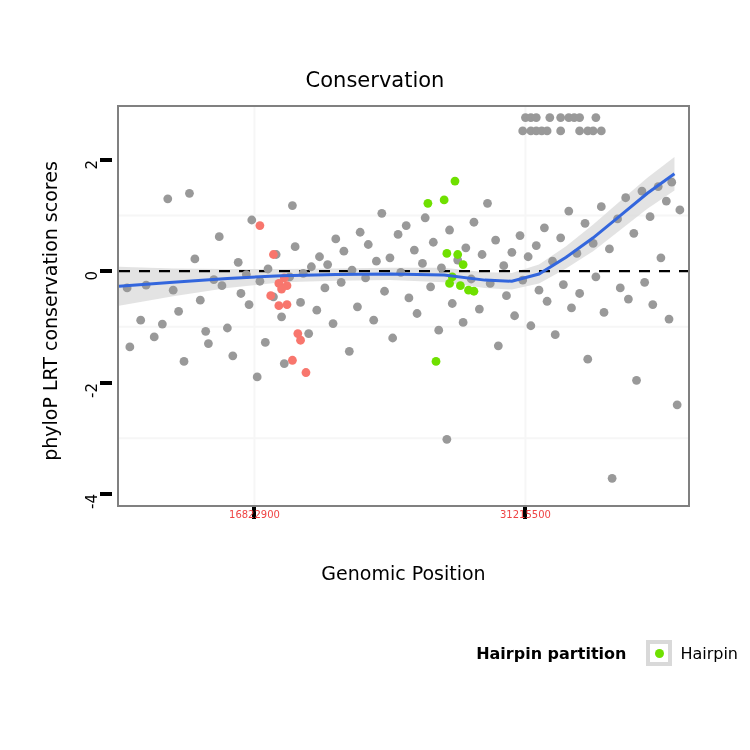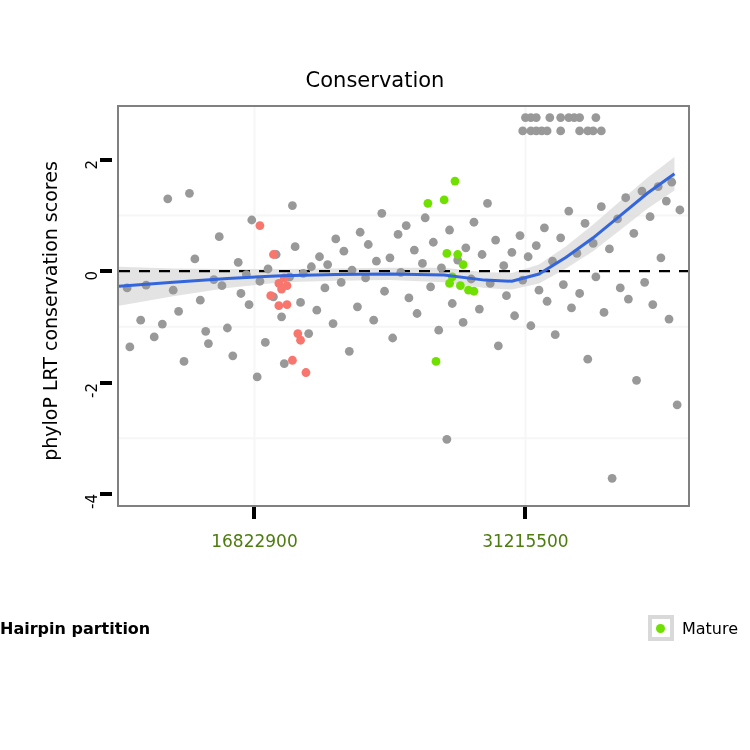--- a/index.html
+++ b/index.html
@@ -98,36 +98,36 @@
     position: absolute;
     left: -2px;
     top: 0;
     width: 4px;
     height: 12px;
     background: #000000;
   }
   .xtick-text {
     position: absolute;
     left: -70px;
-    top: 24px;
+    top: 2px;
     width: 140px;
     text-align: center;
-    font-size: 17px;
-    color: #4d7c0f;
+    font-size: 10px;
+    color: #ef4444;
     white-space: nowrap;
   }
   .legend {
     position: absolute;
     left: 0;
-    top: 615px;
+    top: 640px;
     width: 750px;
     display: flex;
     align-items: center;
-    justify-content: space-between;
-    gap: 12px;
+    justify-content: flex-end;
+    gap: 4px;
   }
   .legend-title {
     font-size: 16px;
     font-weight: bold;
     color: #000000;
     margin-right: 16px;
   }
   .legend-item {
     display: flex;
     align-items: center;
@@ -382,26 +382,27 @@
             <circle cx="178.83" cy="226.55" r="4.4" fill="#F8766D"></circle>
             <circle cx="181.54" cy="233.23" r="4.4" fill="#F8766D"></circle>
             <circle cx="173.41" cy="253.27" r="4.4" fill="#F8766D"></circle>
             <circle cx="186.96" cy="265.52" r="4.4" fill="#F8766D"></circle>
           </g>
           <path d="M0.00,179.24 L54.19,175.34 L108.38,171.45 L162.57,168.66 L216.76,167.55 L270.95,166.99 L325.14,168.11 L365.79,173.12 L392.88,174.23 L419.98,166.99 L447.07,150.29 L474.17,130.81 L501.26,108.55 L528.36,86.28 L555.45,66.80 " fill="none" stroke="#3366DD" stroke-width="3"></path>
         </svg>
     </div>
   </div>
 
+  <div class="xlab">Genomic Position</div>
 
   <div class="legend">
     <span class="legend-title">Hairpin partition</span>
     <span id="legend-items">
         <span class="legend-item">
           <span class="legend-key">
             <span class="legend-dot" style="background: rgb(111, 224, 0);"></span>
           </span>
-          <span class="legend-label">Mature</span>
+          <span class="legend-label">Hairpin</span>
         </span>
       </span>
   </div>
 
 </div>
 
 </body></html>

